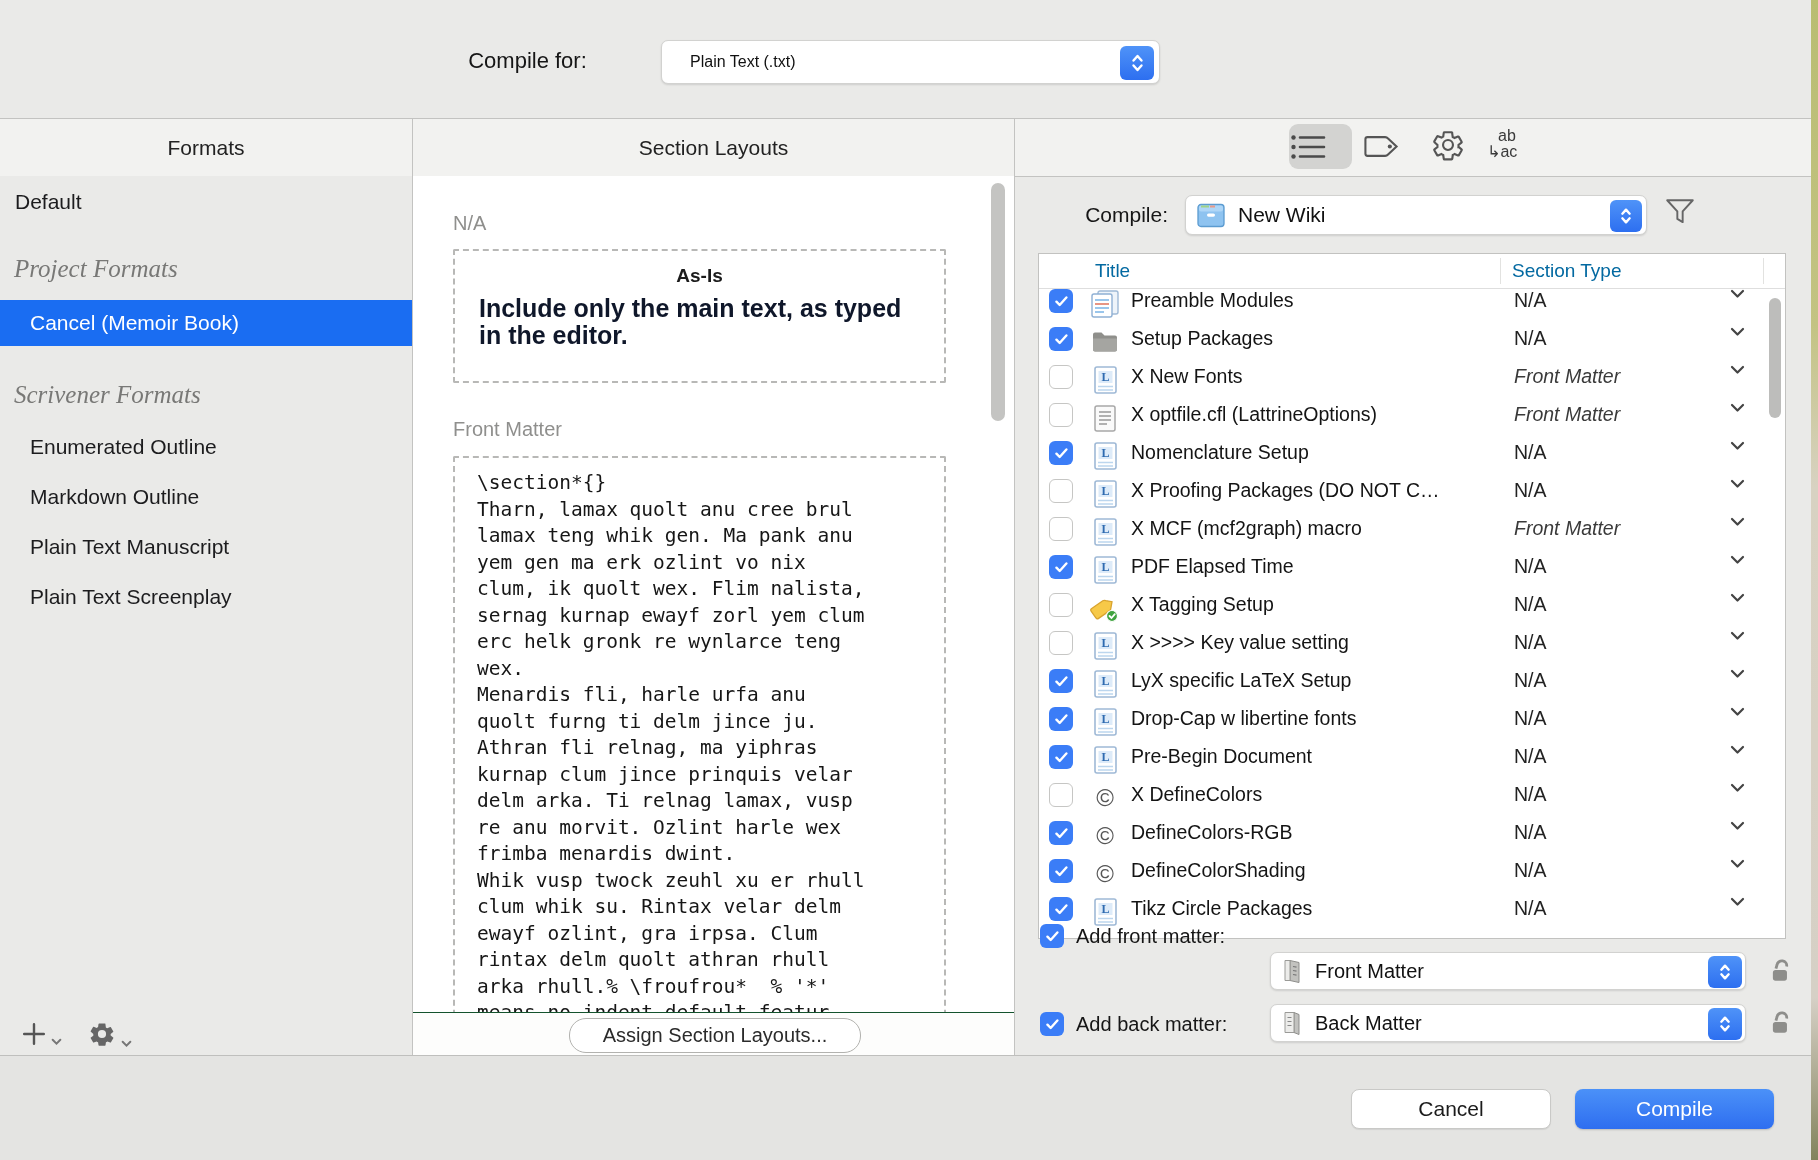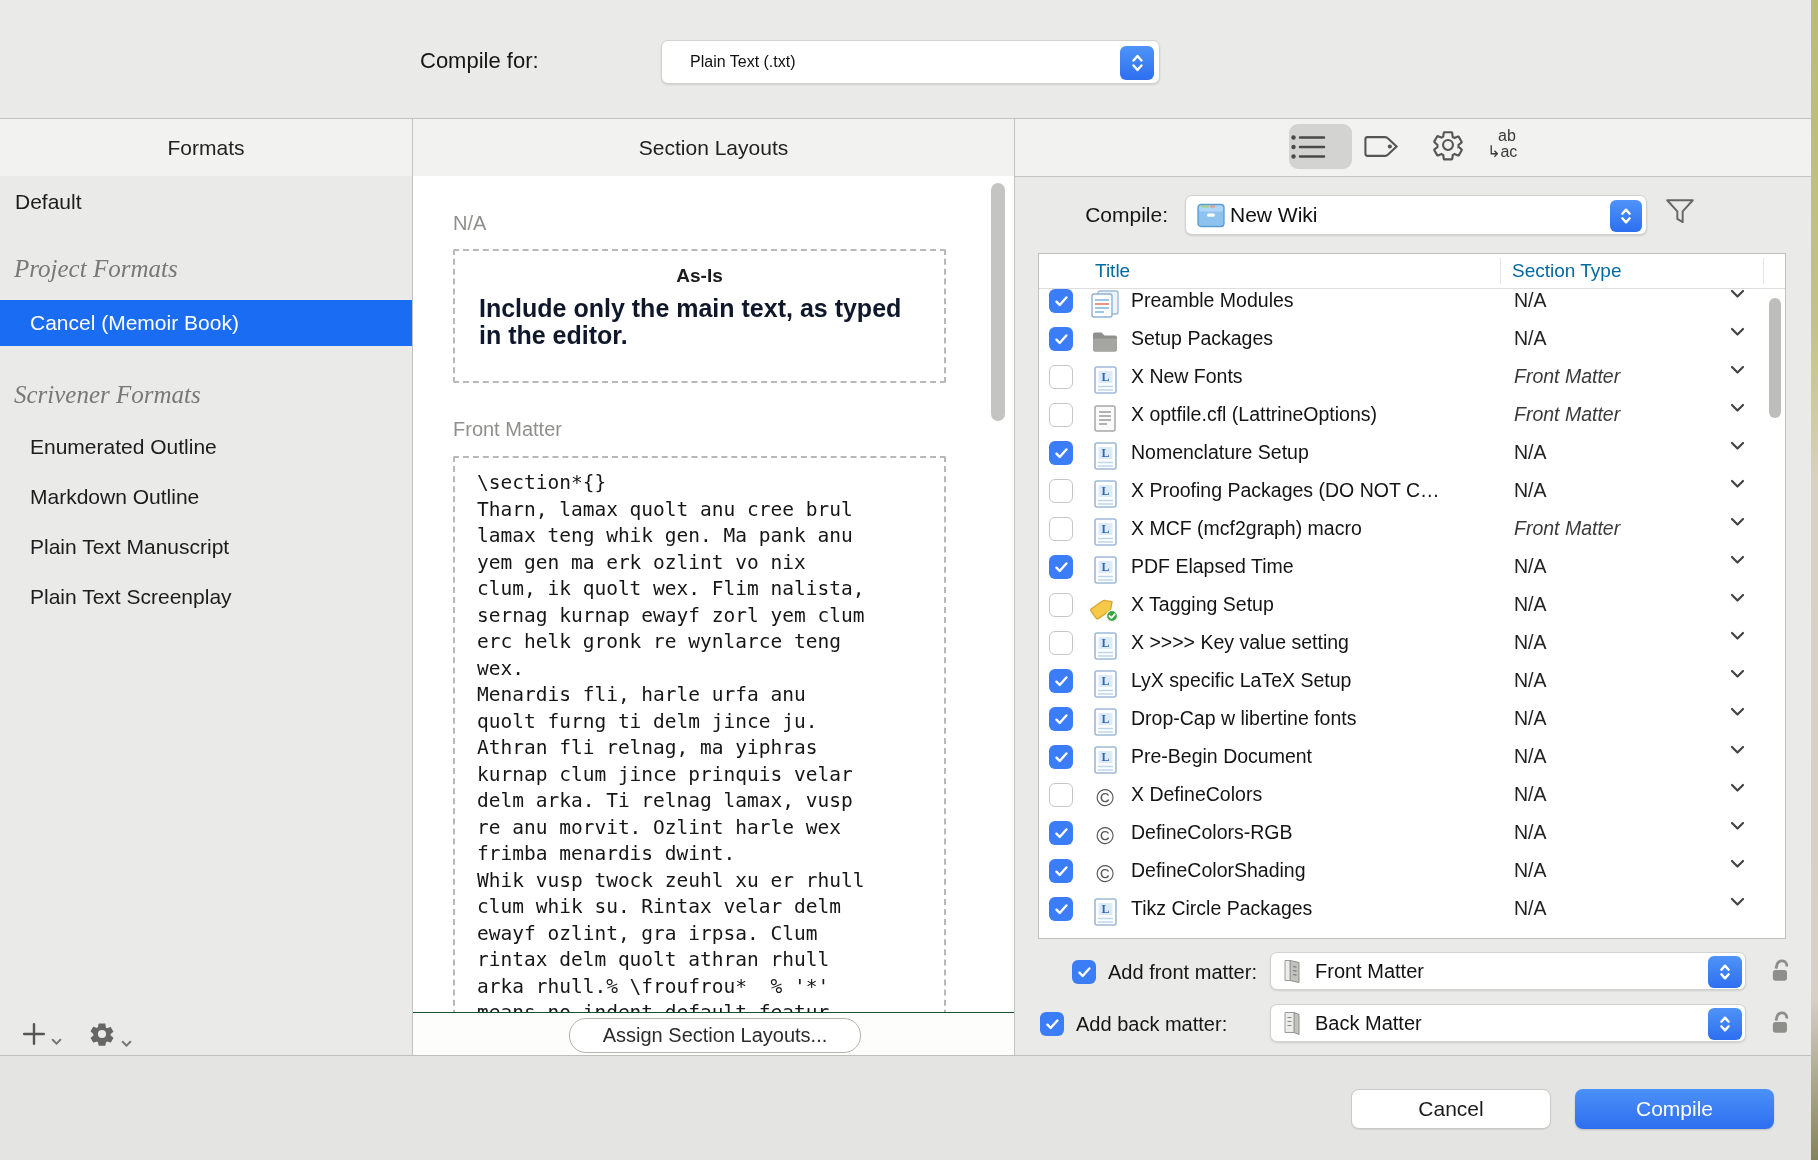--- a/index.html
+++ b/index.html
@@ -1,20 +1,20 @@
 <!DOCTYPE html>
 <html><head>
 <meta charset="utf-8">
 <style>
   html,body{margin:0;padding:0;background:#d0d0d0;}
   #app{position:relative;width:1818px;height:1160px;background:#eaeae8;overflow:hidden;
        font-family:"Liberation Sans","DejaVu Sans",sans-serif;color:#1d1d1f;}
   .hairline{position:absolute;background:#c3c3c1;}
   
-  .topbar-label{position:absolute;left:420px;top:48px;width:215px;font-size:22px;text-align:left;color:#161616;}
+  .topbar-label{position:absolute;left:420px;top:48px;width:215px;font-size:22px;text-align:center;color:#161616;}
   .popup{position:absolute;background:#fff;border:1px solid #d2d2d0;border-radius:7px;
          box-shadow:0 1px 2px rgba(0,0,0,.12);box-sizing:border-box;display:flex;align-items:center;}
   .popup .ptext{font-size:16px;color:#111;padding-left:28px;white-space:nowrap;overflow:hidden;}
   .stepper{position:absolute;background:linear-gradient(180deg,#4f93f8,#2d6ff0);border-radius:6px;
            display:flex;align-items:center;justify-content:center;}
   #top-popup{left:661px;top:40px;width:499px;height:44px;}
   #top-popup .stepper{right:5px;top:5px;width:34px;height:34px;}
   
   .phead{position:absolute;top:119px;height:57px;background:#f2f2f0;display:flex;align-items:center;justify-content:center;
          font-size:21px;font-weight:500;color:#222;box-sizing:border-box;}
@@ -43,21 +43,21 @@
   #assign-btn{position:absolute;left:156px;top:5px;width:290px;height:33px;border:1.5px solid #b2b2af;border-radius:17px;
               background:#fff;font-size:20px;color:#2b2b2b;display:flex;align-items:center;justify-content:center;}
   
   .tb-icon{position:absolute;display:flex;align-items:center;justify-content:flex-start;}
   #tb-sel{left:1289px;top:124px;width:63px;height:45px;background:#d3d3d1;border-radius:9px;}
   #tb-repl{font-size:16px;line-height:16px;color:#3a3a3a;flex-direction:column;align-items:flex-start;}
   #tb-repl .r1{padding-left:11px;}
   
   #compile-label{position:absolute;left:1058px;top:203px;width:110px;font-size:21px;text-align:right;color:#161616;}
   #compile-popup{left:1185px;top:195px;width:462px;height:40px;}
-  #compile-popup .ptext{font-size:21px;padding-left:4px;}
+  #compile-popup .ptext{font-size:21px;padding-left:12px;}
   #compile-popup .stepper{right:4px;top:4px;width:32px;height:32px;}
   #filter-icon{position:absolute;left:1664px;top:197px;}
   
   #table{position:absolute;left:1038px;top:253px;width:748px;height:686px;background:#fff;border:1px solid #c2c2c0;box-sizing:border-box;}
   #thead{position:relative;height:34px;border-bottom:1px solid #dedede;font-size:19px;color:#0369a1;}
   #thead .c1{position:absolute;left:56px;top:6px;}
   #thead .c2{position:absolute;left:473px;top:6px;}
   .hdiv{position:absolute;top:4px;bottom:4px;width:1px;background:#e2e2e0;}
   #tbody{position:absolute;top:35px;left:0;right:0;bottom:0;overflow:hidden;}
   .trow{height:38px;display:flex;align-items:flex-start;padding-left:10px;box-sizing:border-box;}
@@ -580,21 +580,21 @@
             <svg width="15" height="10" viewBox="0 0 15 10">
               <path d="M2 2 L7.5 7.5 L13 2" fill="none" stroke="#444" stroke-width="2.2" stroke-linecap="round" stroke-linejoin="round"></path>
             </svg>
           </span>
     <span class="rspace"></span>
   </div>
       </div>
     <div id="tbl-scroll"></div>
   </div>
 
-  <div class="matter-row" style="top:952px;margin-left:32px;">
+  <div class="matter-row" style="top:916px;">
     <span class="cb on">
         <svg width="13" height="11" viewBox="0 0 14 12">
           <path d="M1.5 6.2 L5 9.8 L12.3 1.6" fill="none" stroke="#fff" stroke-width="2.6" stroke-linecap="round" stroke-linejoin="round"></path>
         </svg>
       </span>
     <span class="matter-label">Add front matter:</span>
   </div>
   <div class="popup matter-popup" id="fm-popup">
     <span class="micon">
         <svg width="22" height="27" viewBox="0 0 22 26">

